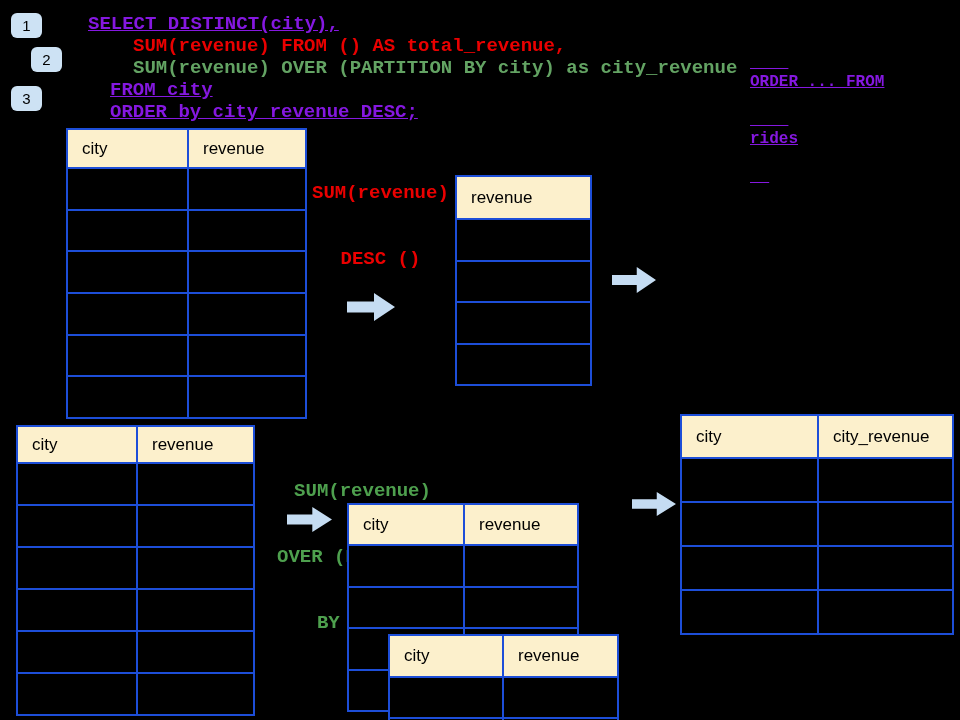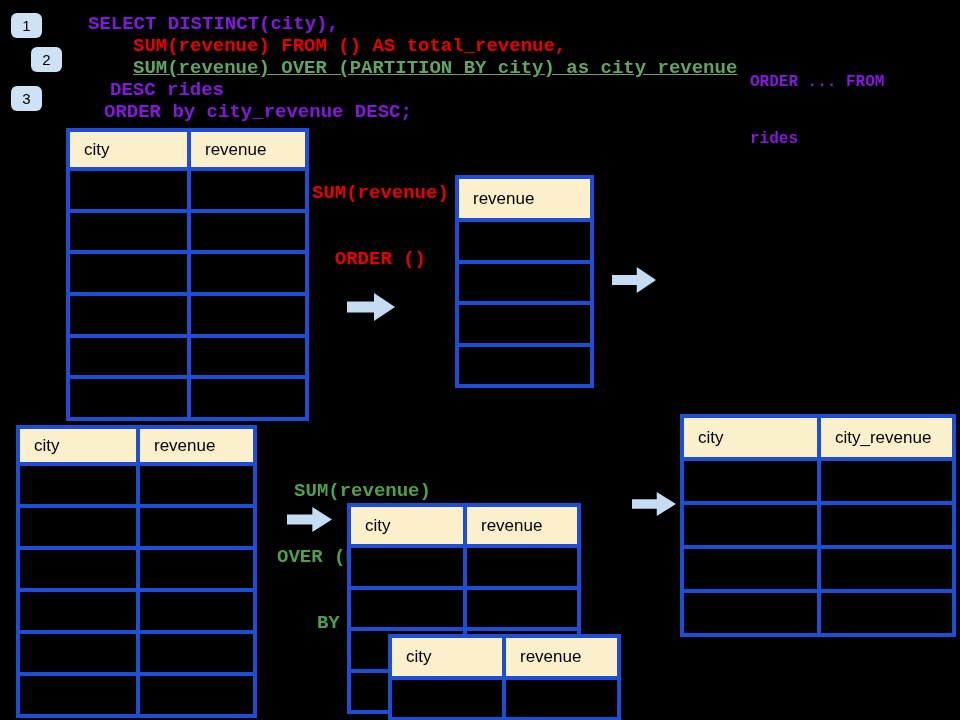--- a/index.html
+++ b/index.html
@@ -9,34 +9,34 @@
 
   
   .badge{position:absolute;width:31px;height:25px;background:#CDE2F4;border-radius:6px;
          display:flex;align-items:center;justify-content:center;color:#000;
          font:15px "Liberation Sans",sans-serif;}
   .b1{left:11px;top:13px;} .b2{left:31px;top:47px;} .b3{left:11px;top:86px;}
 
   
   .code{position:absolute;font:bold 19px "Liberation Mono",monospace;white-space:pre;
         line-height:22px;}
-  .purple{color:#8518E0;} .red{color:#EA0000;} .green{color:#63A363;}
+  .purple{color:#8518E0;text-decoration:underline;} .red{color:#EA0000;} .green{color:#63A363;}
   .agreen{color:#4EA04E;}
-  .l1{left:88px;top:13px;} .l2{left:133px;top:35px;} .l3{left:133px;top:57px;text-decoration:underline;}
-  .l4{left:110px;top:79px;} .l5{left:104px;top:101px;}
+  .l1{left:88px;top:13px;} .l2{left:133px;top:35px;} .l3{left:133px;top:57px;}
+  .l4{left:110px;top:79px;} .l5{left:110px;top:101px;}
 
   .sidenote{position:absolute;left:750px;top:35px;font:bold 16px "Liberation Mono",monospace;
             line-height:19px;white-space:pre;}
   .ann{position:absolute;font:bold 19px "Liberation Mono",monospace;line-height:22px;white-space:pre;text-align:center;}
   .ann-total{left:312px;top:138px;}
   .ann-part{left:277px;top:436px;}
 
   
   table.tbl{position:absolute;border-collapse:collapse;table-layout:fixed;}
-  table.tbl td{border:4px solid #1d4ed8;padding:0;background:#000;}
+  table.tbl td{border:2px solid #1d4ed8;padding:0;background:#000;}
   table.tbl td.hdr{background:#FCF0CC;color:#000;font:17px "Liberation Sans",sans-serif;
                    padding-left:14px;vertical-align:middle;}
   .t1{left:66px;top:128px;width:239px;}  .t1 tr.h{height:39px;} .t1 tr.r{height:41.7px;}
   .t2{left:455px;top:175px;width:135px;} .t2 tr.h{height:43px;} .t2 tr.r{height:41.5px;}
   .t3{left:16px;top:425px;width:237px;}  .t3 tr.h{height:37px;} .t3 tr.r{height:42px;}
   .t4{left:347px;top:503px;width:230px;z-index:1;} .t4 tr.h{height:41px;} .t4 tr.r{height:41.5px;}
   .t5{left:388px;top:634px;width:229px;z-index:5;} .t5 tr.h{height:42px;} .t5 tr.r{height:41px;}
   .t6{left:680px;top:414px;width:272px;} .t6 tr.h{height:43px;} .t6 tr.r{height:44px;}
 
   
@@ -52,31 +52,31 @@
 
 <div class="canvas">
 
   <div class="badge b1">1</div>
   <div class="badge b2">2</div>
   <div class="badge b3">3</div>
 
   <div class="code purple l1">SELECT DISTINCT(city),</div>
   <div class="code red    l2">SUM(revenue) FROM () AS total_revenue,</div>
   <div class="code green  l3">SUM(revenue) OVER (PARTITION BY city) as city_revenue</div>
-  <div class="code purple l4">DESC rides</div>
+  <div class="code purple l4">FROM city</div>
   <div class="code purple l5">ORDER by city_revenue DESC;</div>
 
   <div class="sidenote purple">
     <div>ORDER ... FROM</div>
     <div>rides</div>
   </div>
 
   <div class="ann red ann-total">
     <div>SUM(revenue)</div>
-    <div>ORDER ()</div>
+    <div>DESC ()</div>
   </div>
 
   <div class="ann agreen ann-part">
     <div>SUM(revenue)</div>
     <div>OVER (PARTITION</div>
     <div>BY city)</div>
   </div>
 
   <table class="tbl t1">
     <colgroup>

